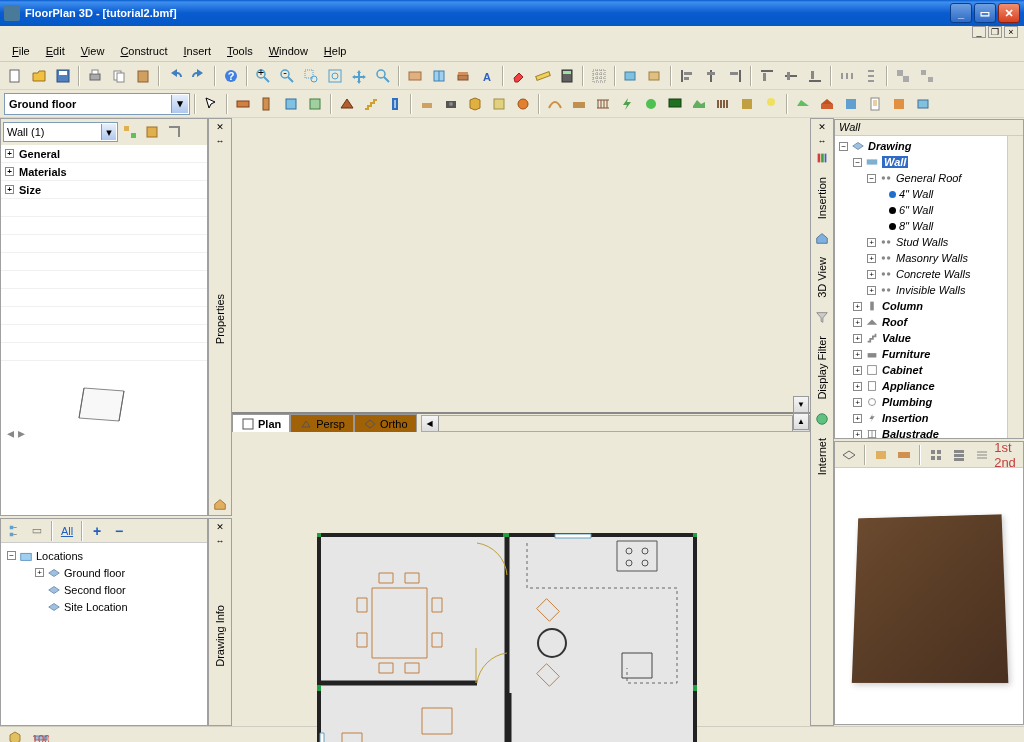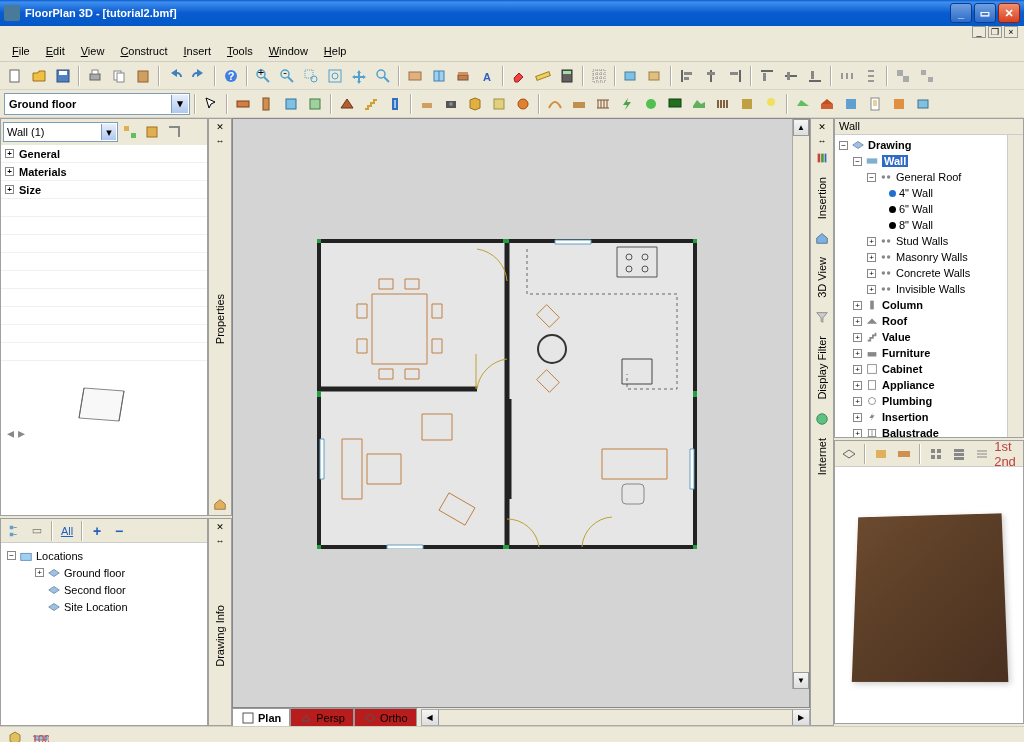--- a/index.html
+++ b/index.html
@@ -25,21 +25,21 @@
 
 .toolbar { height: 28px; background: #ece9d8; display: flex; align-items: center; padding: 1px 4px; gap: 2px; border-bottom: 1px solid #d8d4c8; }
 .tbbtn { width: 22px; height: 22px; display: flex; align-items: center; justify-content: center; cursor: pointer; border: 1px solid transparent; border-radius: 2px; }
 .tbbtn svg { width: 16px; height: 16px; }
 .sep { width: 2px; height: 20px; border-left: 1px solid #b0aca0; border-right: 1px solid #fff; margin: 0 2px; }
 
 .floor-combo { height: 22px; width: 186px; border: 1px solid #7e9db9; background: #fff; display: flex; align-items: center; font-weight: bold; padding: 0 4px; position: relative; }
 .floor-combo .dd { position: absolute; right: 1px; top: 1px; bottom: 1px; width: 17px; background: linear-gradient(to bottom,#e7effb,#afc8ed); border-left: 1px solid #7e9db9; display: flex; align-items: center; justify-content: center; }
 
 
-.main { display: flex; height: 608px; }
+.main { display: flex; height: 608px; align-items: center; }
 .col { display: flex; flex-direction: column; }
 
 
 .left-top { width: 208px; height: 398px; border: 1px solid #a0a0a0; background: #fff; }
 .left-top .wall-row { height: 26px; display: flex; align-items: center; gap: 2px; padding: 2px; background: #ece9d8; }
 .obj-combo { width: 115px; height: 20px; border: 1px solid #7e9db9; background: #fff; display: flex; align-items: center; padding: 0 3px; position: relative; }
 .obj-combo .dd { position: absolute; right: 1px; top: 1px; bottom: 1px; width: 15px; background: linear-gradient(to bottom,#e7effb,#afc8ed); border-left: 1px solid #7e9db9; display: flex; align-items: center; justify-content: center; }
 .prop-header { height: 18px; background: #ece9d8; border-top: 1px solid #ccc; border-bottom: 1px solid #ccc; display: flex; }
 .prop-header .ph { padding: 2px 6px; border-right: 1px solid #ccc; }
 .prop-tree { }
@@ -65,32 +65,32 @@
 .vlabel { writing-mode: vertical-rl; transform: rotate(180deg); font-size: 11px; margin: 6px 0; white-space: nowrap; }
 .vbtn { width: 20px; height: 20px; display: flex; align-items: center; justify-content: center; cursor: pointer; margin: 1px 0; }
 
 
 .canvas-area { flex: 1; display: flex; flex-direction: column; position: relative; }
 .canvas { flex: 1; background: #d4d4d4; position: relative; border: 1px solid #888; }
 .vscroll { position: absolute; right: 0; top: 0; bottom: 18px; width: 17px; background: #ece9d8; border-left: 1px solid #aaa; }
 .vscroll .arw { height: 17px; background: linear-gradient(#f5f5f5,#ddd); border: 1px solid #999; display: flex; align-items: center; justify-content: center; font-size: 8px; }
 .vscroll .arw.bot { position: absolute; bottom: 0; left: 0; right: 0; }
 .tabs-row { height: 18px; display: flex; align-items: center; background: #ece9d8; }
-.mini-tab { height: 18px; padding: 1px 8px; border: 1px solid #999; border-bottom: none; background: #b91c1c; display: flex; align-items: center; gap: 3px; font-size: 10px; cursor: pointer; }
+.mini-tab { height: 18px; padding: 1px 8px; border: 1px solid #999; border-bottom: none; background: #a16207; display: flex; align-items: center; gap: 3px; font-size: 10px; cursor: pointer; }
 .mini-tab.active { background: #fff; font-weight: bold; }
 .hscroll { flex: 1; height: 17px; background: #ece9d8; display: flex; margin-left: 4px; border: 1px solid #aaa; }
 .hscroll .arw { width: 17px; background: linear-gradient(#f5f5f5,#ddd); border-right: 1px solid #999; display: flex; align-items: center; justify-content: center; font-size: 8px; }
 .hscroll .arw.r { border-left: 1px solid #999; border-right: none; margin-left: auto; }
 
 
 .plan { position: absolute; left: 84px; top: 120px; width: 380px; height: 310px; }
 .plan rect, .plan polyline, .plan line, .plan circle, .plan path { vector-effect: non-scaling-stroke; }
 
 
-.right-top { width: 190px; height: 320px; border: 1px solid #a0a0a0; background: #fff; display: flex; flex-direction: column; }
+.right-top { width: 190px; height: 320px; border: 1px solid #a0a0a0; background: #fff; display: flex; flex-direction: column; font-style: italic; }
 .right-title { height: 16px; background: #ece9d8; padding: 1px 4px; border-bottom: 1px solid #ccc; }
 .browser-tree { flex: 1; padding: 2px 2px; overflow: hidden; position: relative; }
 .browser-tree .vscroll-mini { position: absolute; right: 0; top: 0; bottom: 0; width: 16px; background: #ece9d8; border-left: 1px solid #ccc; }
 .bnode { display: flex; align-items: center; height: 16px; gap: 3px; white-space: nowrap; }
 .bnode .exp2 { width: 9px; height: 9px; border: 1px solid #888; display: flex; align-items: center; justify-content: center; font-size: 8px; }
 .bnode .sel { background: #316ac5; color: #fff; padding: 0 2px; }
 .bullet { width: 7px; height: 7px; border-radius: 50%; background: #2070d0; }
 .bullet.bk { background: #000; }
 
 .right-bot { width: 190px; height: 284px; border: 1px solid #a0a0a0; background: #fff; margin-top: 2px; display: flex; flex-direction: column; }

